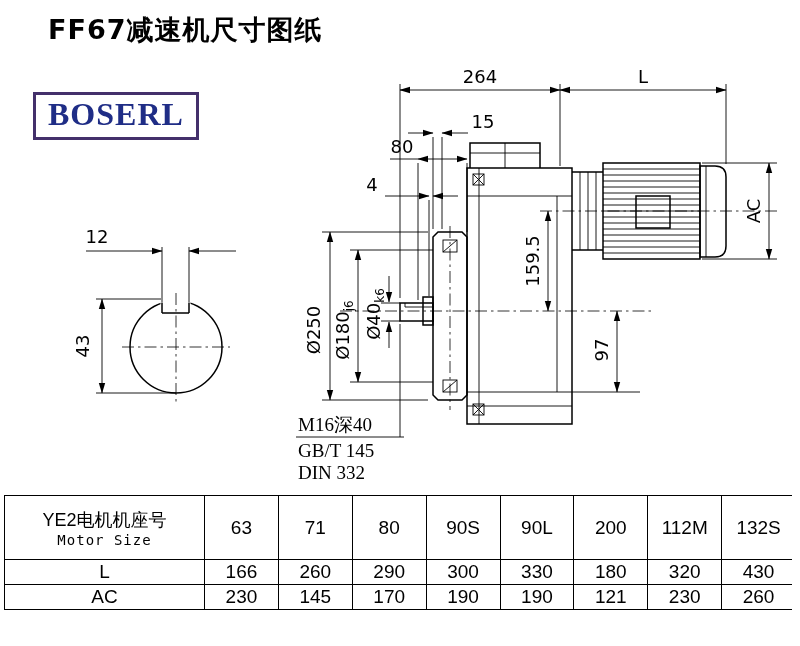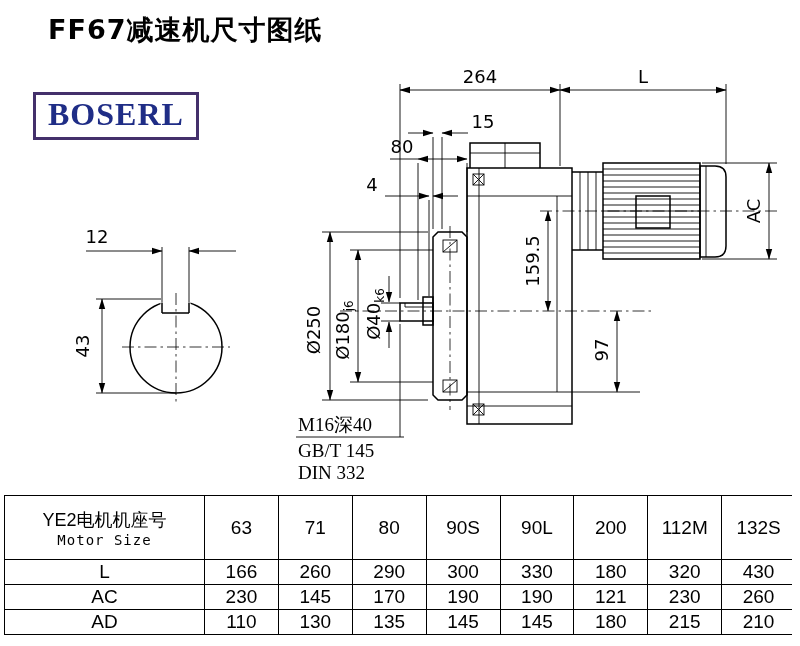--- a/index.html
+++ b/index.html
@@ -246,27 +246,16 @@
         <td>AC</td>
         <td>230</td>
         <td>145</td>
         <td>170</td>
         <td>190</td>
         <td>190</td>
         <td>121</td>
         <td>230</td>
         <td>260</td>
       </tr>
-      <tr class="drow">
-        <td>AD</td>
-        <td>110</td>
-        <td>130</td>
-        <td>135</td>
-        <td>145</td>
-        <td>145</td>
-        <td>180</td>
-        <td>215</td>
-        <td>210</td>
-      </tr>
     </tbody>
   </table>
 
 </div>
 
 </body></html>

